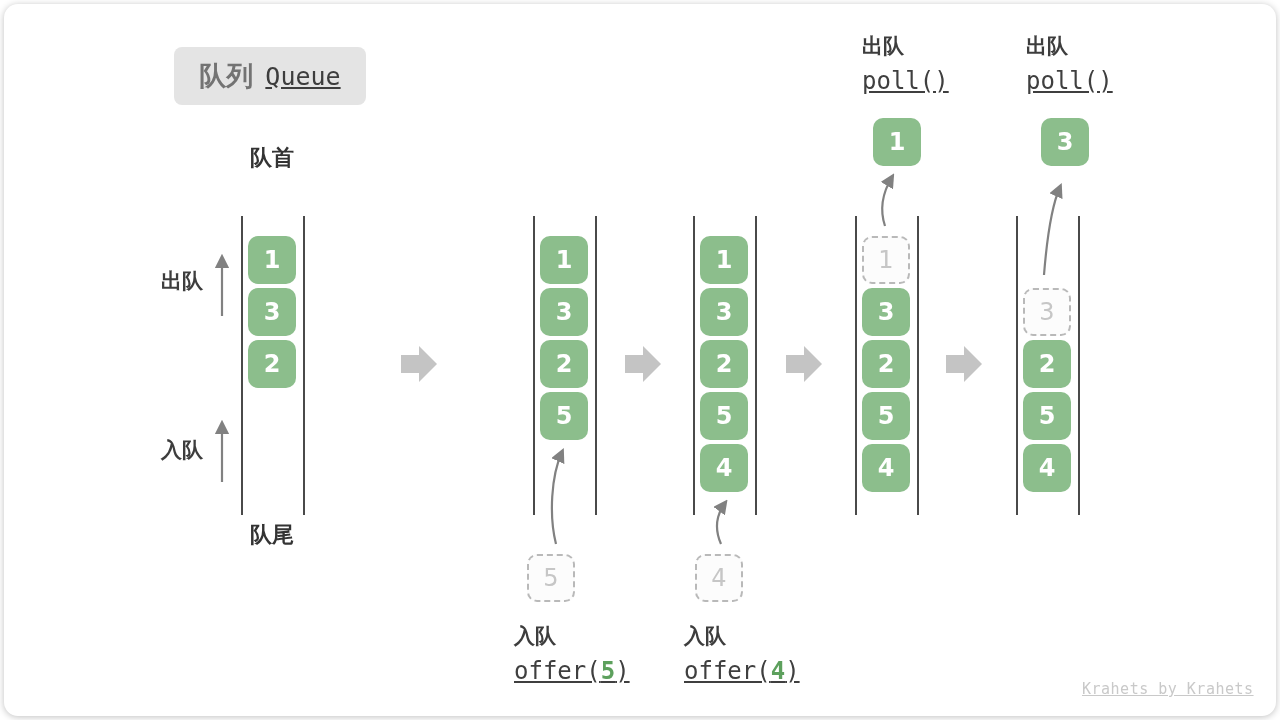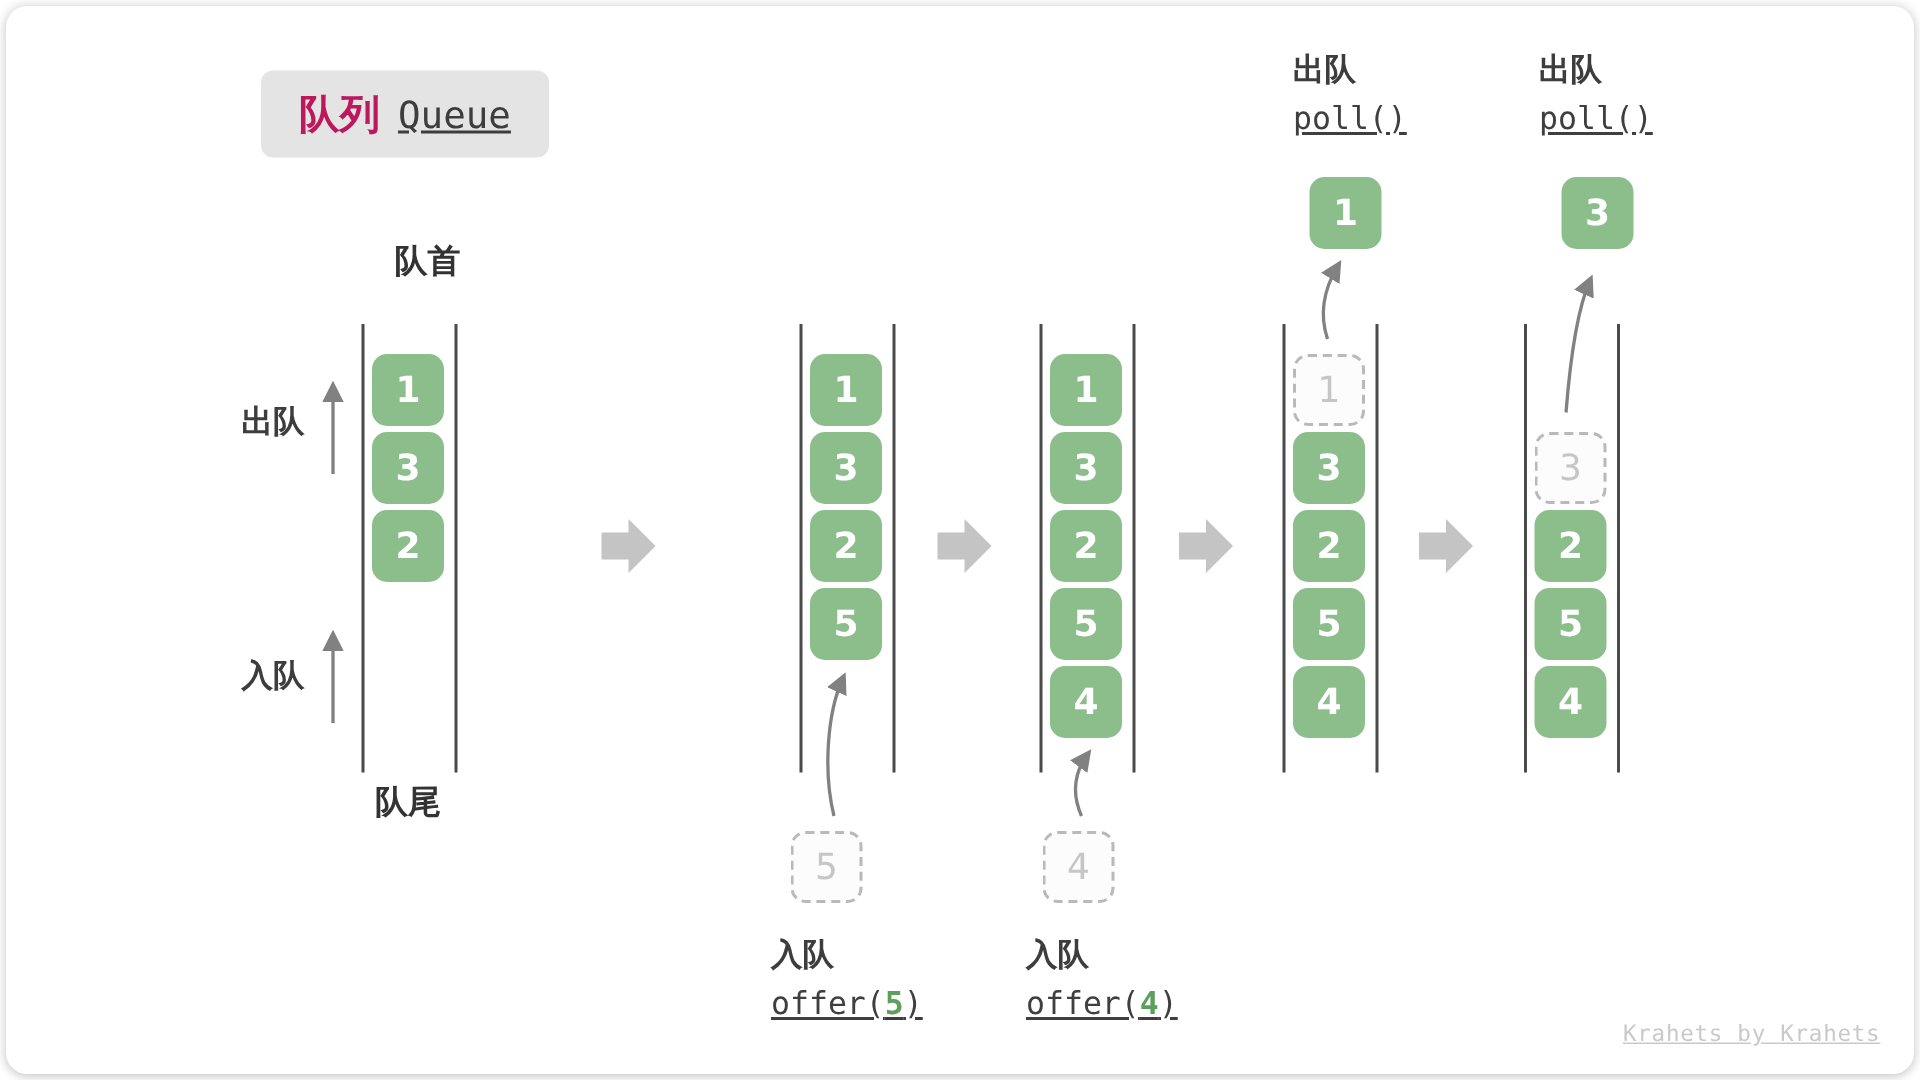--- a/index.html
+++ b/index.html
@@ -25,36 +25,36 @@
   .card{
     position:absolute;left:4px;top:4px;right:4px;bottom:4px;
     background:#fff;border-radius:14px;
     box-shadow:0 1px 7px rgba(0,0,0,0.25);
   }
   .title-badge{
     position:absolute;left:170px;top:43px;width:192px;height:58px;
     background:var(--badge-bg);border-radius:8px;
     display:flex;align-items:center;justify-content:center;gap:12px;
   }
-  .title-zh{font-size:27px;font-weight:700;color:#be185d;}
+  .title-zh{font-size:27px;font-weight:700;color:#737373;}
   .title-en{font-size:25px;color:#3d3d3d;}
   .endpoint-label{
     position:absolute;width:70px;text-align:center;
     font-size:22px;font-weight:700;color:#333;
   }
-  #front-label{left:233px;top:155px;text-align:right;}
+  #front-label{left:233px;top:139px;}
   #rear-label{left:233px;top:516px;}
   .side-label{
     position:absolute;font-size:21px;font-weight:700;color:#3d3d3d;
   }
   #dequeue-label{left:157px;top:263px;}
   #enqueue-label{left:157px;top:432px;}
   .op-label{position:absolute;line-height:1;}
   .op-action{font-size:21px;font-weight:700;color:#3d3d3d;}
-  .op-code{font-size:21px;color:#3f3f3f;margin-top:12px;}
+  .op-code{font-size:24px;color:#3f3f3f;margin-top:12px;}
   .op-code .arg{color:var(--arg-green);font-weight:700;}
   #poll-op-1{left:858px;top:32px;}
   #poll-op-2{left:1022px;top:32px;}
   #offer-op-1{left:510px;top:622px;}
   #offer-op-2{left:680px;top:622px;}
   .wall{position:absolute;width:1.6px;background:var(--wall);}
   .box{
     position:absolute;width:48px;height:48px;border-radius:10px;
     display:flex;align-items:center;justify-content:center;
     font-size:24px;box-sizing:border-box;

